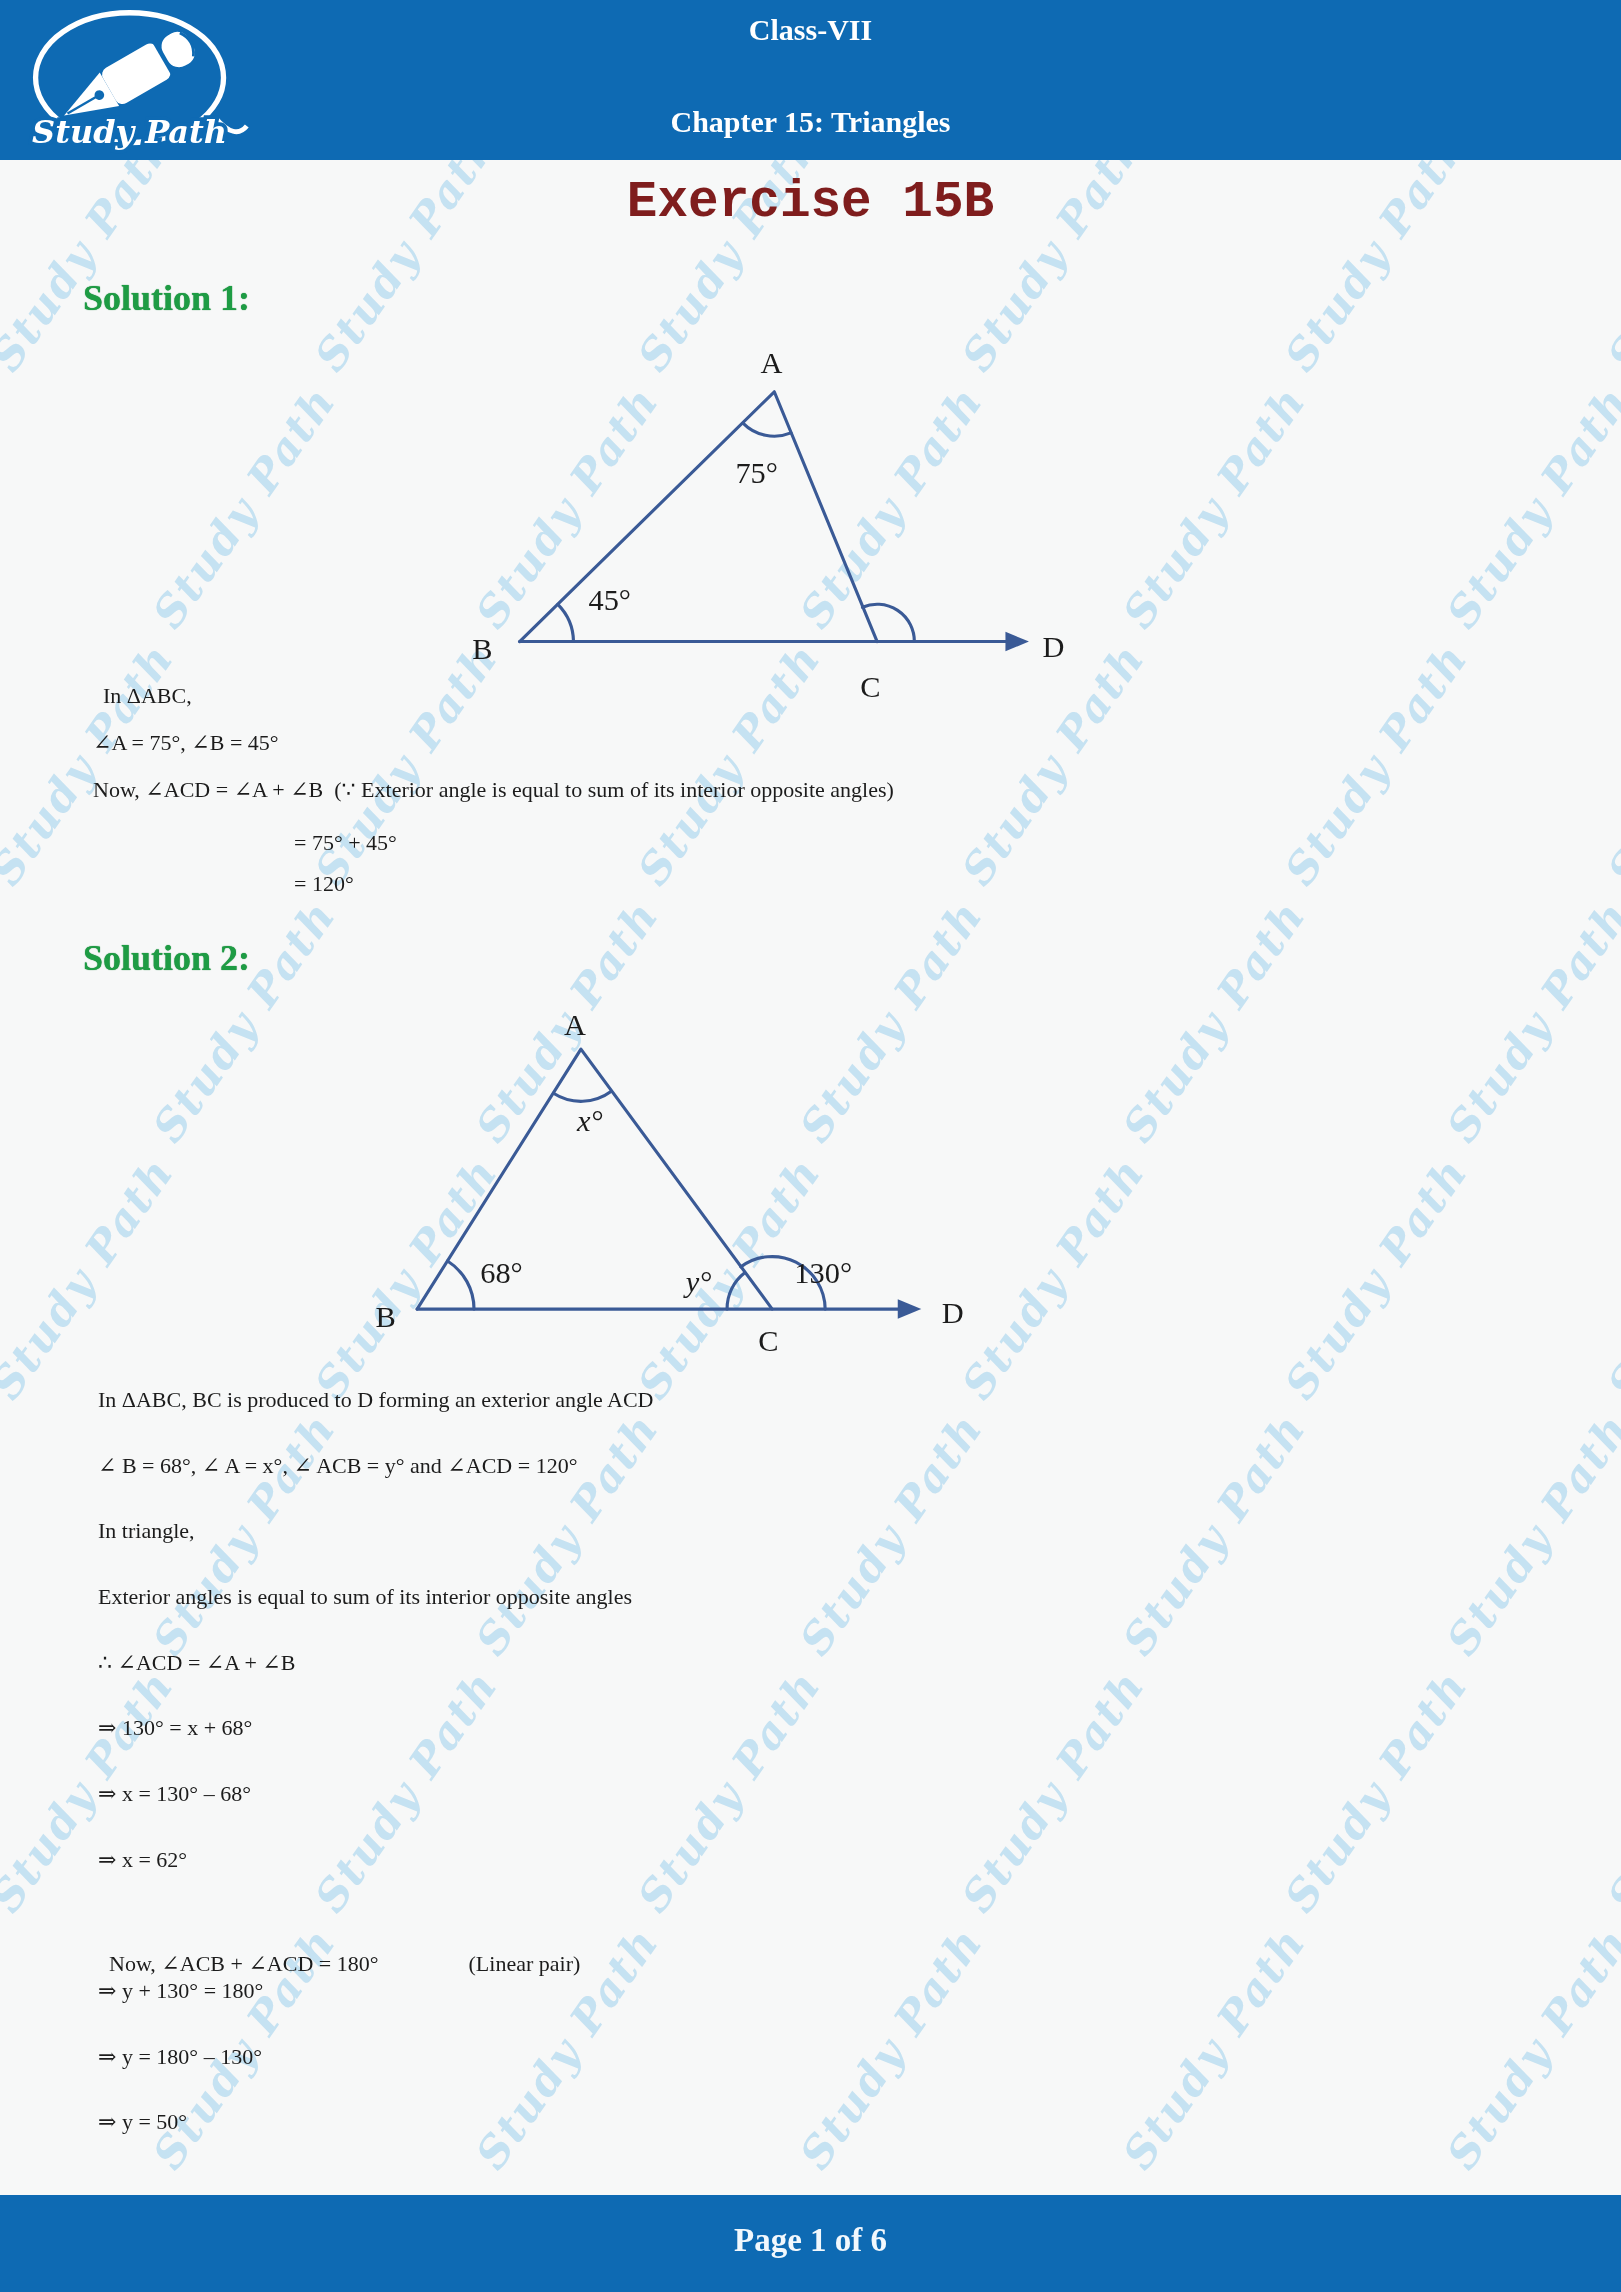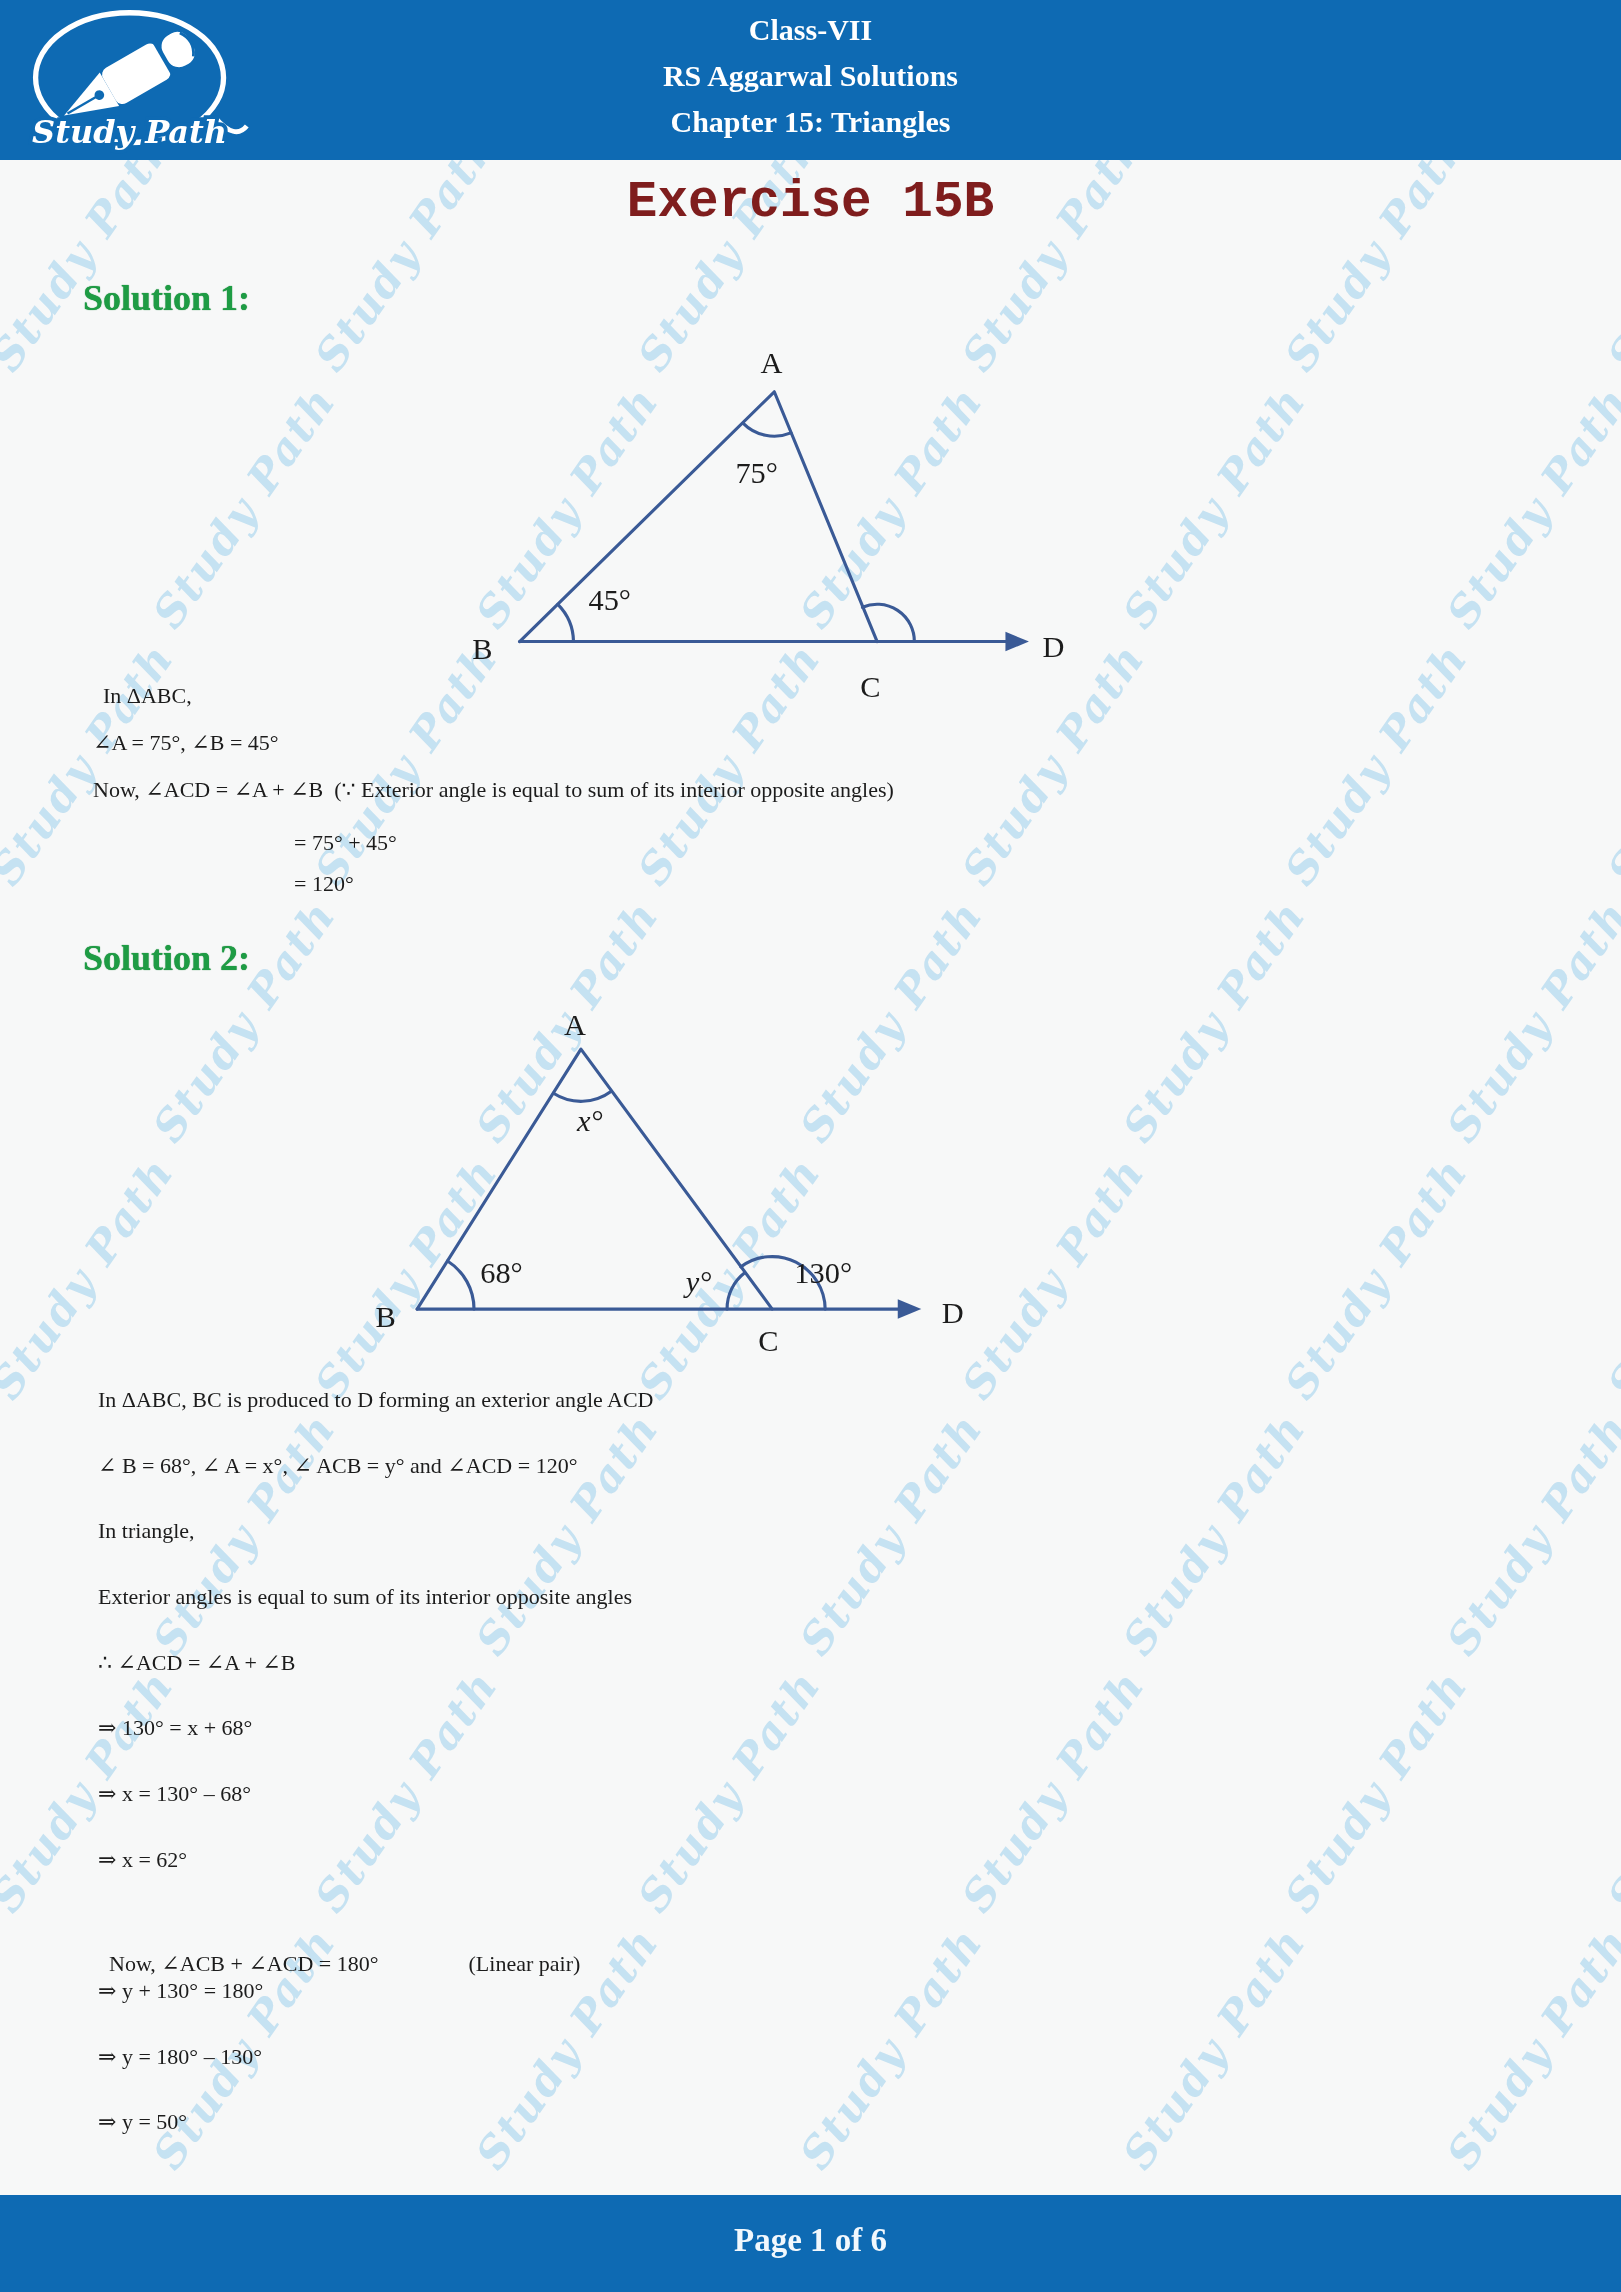--- a/index.html
+++ b/index.html
@@ -101,21 +101,20 @@
       <line x1="44" y1="76" x2="80" y2="76" stroke="#0e6ab3" stroke-width="2.5"></line>
       <circle cx="82" cy="76" r="5" fill="#0e6ab3"></circle>
       <rect x="94" y="55" width="64" height="42" rx="8" fill="#ffffff"></rect>
       <line x1="158" y1="56" x2="158" y2="96" stroke="#0e6ab3" stroke-width="3"></line>
       <rect x="161" y="58" width="30" height="36" rx="13" fill="#ffffff"></rect>
       <path d="M 186,62 Q 196,76 186,90" fill="none" stroke="#0e6ab3" stroke-width="3"></path>
     </g>
     <text x="118" y="143" text-anchor="middle" font-family="DejaVu Serif, serif" font-style="italic" font-weight="700" font-size="33" fill="#ffffff" stroke="#0e6ab3" stroke-width="8" style="paint-order:stroke">Study Path</text>
   </svg>
   <div class="header-line" style="top:10.8px">Class-VII</div>
-  <div class="header-line" style="top:57px">RS Aggarwal Solutions</div>
   <div class="header-line" style="top:103px">Chapter 15: Triangles</div>
 </div>
 
 <div class="exercise-title">Exercise 15B</div>
 
 <div class="sol-heading" style="top:277px">Solution 1:</div>
 
 <svg class="diagram" style="left:441px;top:333px" width="647" height="382" viewBox="0 0 660 390">
   <g fill="none" stroke="#3a5a96" stroke-width="3.2" stroke-linejoin="round" stroke-linecap="round">
     <path d="M 80,315 L 340,60 L 445,315"></path>

